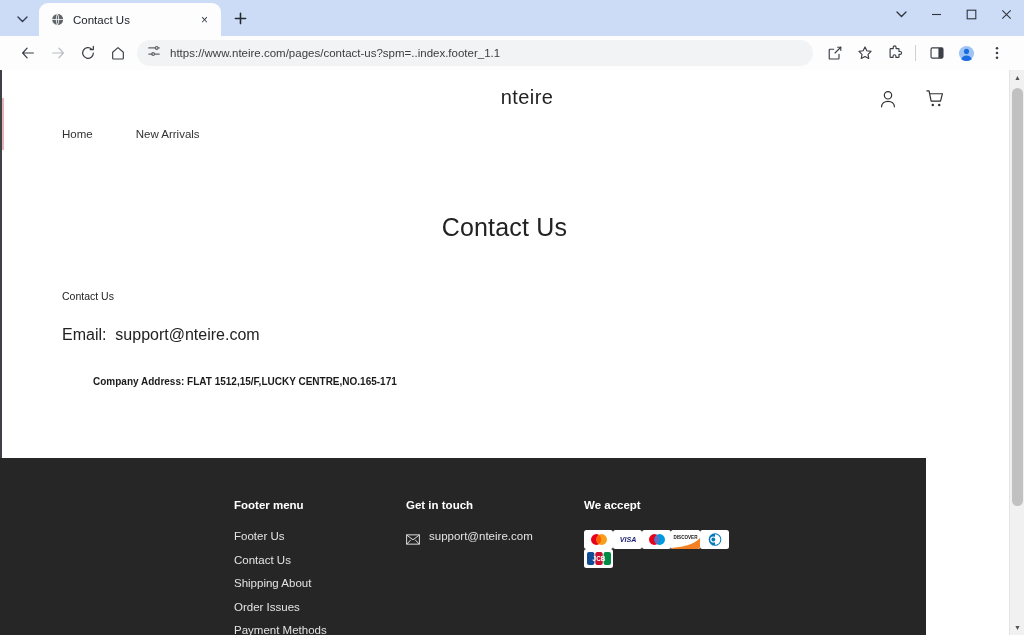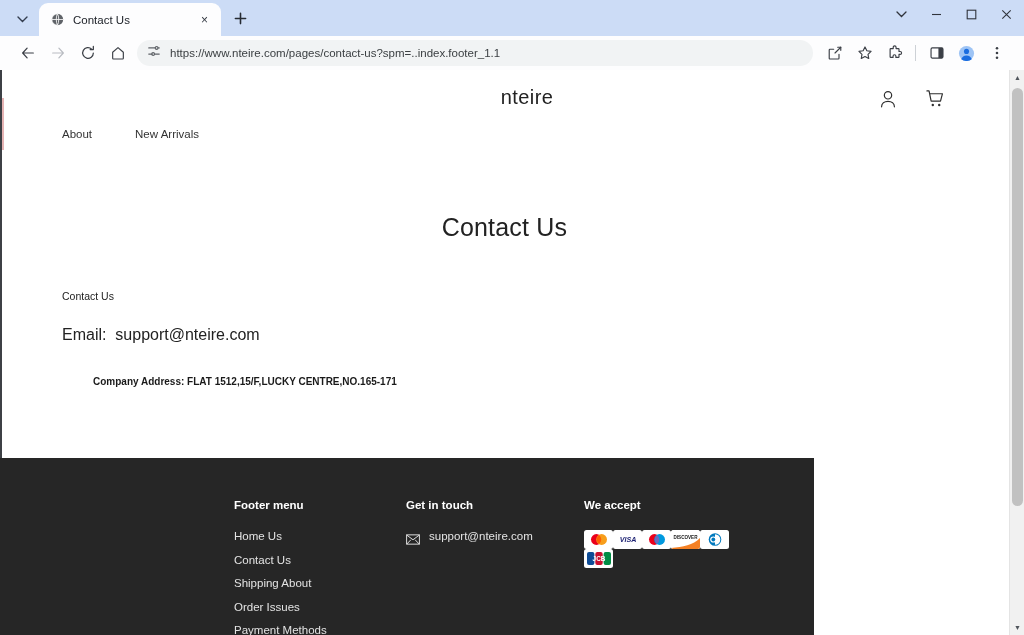--- a/index.html
+++ b/index.html
@@ -110,21 +110,21 @@
   }
   .sect-label { margin-top: 48px; font-size: 10.5px; color: #222; }
   .email-line { margin-top: 24px; font-size: 16px; color: #222; }
   .company-block {
     margin: 30px 0 0 31px; font-size: 10px; font-weight: bold;
     color: #1a1a1a; line-height: 16.5px;
   }
 
   
   .site-footer {
-    position: absolute; top: 388px; left: 0; width: 814px; height: 177px;
+    position: absolute; top: 388px; left: 0; width: 926px; height: 177px;
     background: #262626;
   }
   .footer-cols {
     position: absolute; top: 41px; left: 234px;
     display: flex; gap: 0;
   }
   .fcol { }
   .fcol-menu { width: 172px; }
   .fcol-touch { width: 178px; }
   .fcol-pay { width: 200px; }
@@ -302,21 +302,21 @@
           </span>
           <span class="hdr-icon">
             <svg width="22" height="22" viewBox="0 0 24 24" fill="none">
               <path d="M3.2 3.2h2.3l2.3 11.2h10.2l2.1-8.1H6.4" stroke="currentColor" stroke-width="1.3" stroke-linecap="round" stroke-linejoin="round"></path>
               <circle cx="9.6" cy="18.6" r="1.3" fill="currentColor"></circle>
               <circle cx="16.6" cy="18.6" r="1.3" fill="currentColor"></circle>
             </svg>
           </span>
         </div>
         <nav class="site-nav">
-          <a>About</a>
+          <a>Home</a>
           <a>New Arrivals</a>
         </nav>
       </div>
 
       <div class="main">
         <h1 class="page-title">Contact Us</h1>
         <div class="sect-label">Contact Us</div>
         <div class="email-line">
           <span>Email:</span>&nbsp;
           <span>support@nteire.com</span>
@@ -324,21 +324,21 @@
         <div class="company-block">
           <div>Company Address: FLAT 1512,15/F,LUCKY CENTRE,NO.165-171</div>
         </div>
       </div>
 
       <div class="site-footer">
         <div class="footer-cols">
 
           <div class="fcol fcol-menu">
             <h4>Footer menu</h4>
-            <div class="fmenu-item">Home Us</div>
+            <div class="fmenu-item">Footer Us</div>
             <div class="fmenu-item">Contact Us</div>
             <div class="fmenu-item">Shipping About</div>
             <div class="fmenu-item">Order Issues</div>
             <div class="fmenu-item">Payment Methods</div>
           </div>
 
           <div class="fcol fcol-touch">
             <h4>Get in touch</h4>
             <div class="touch-row">
               <span class="mail-icon">

